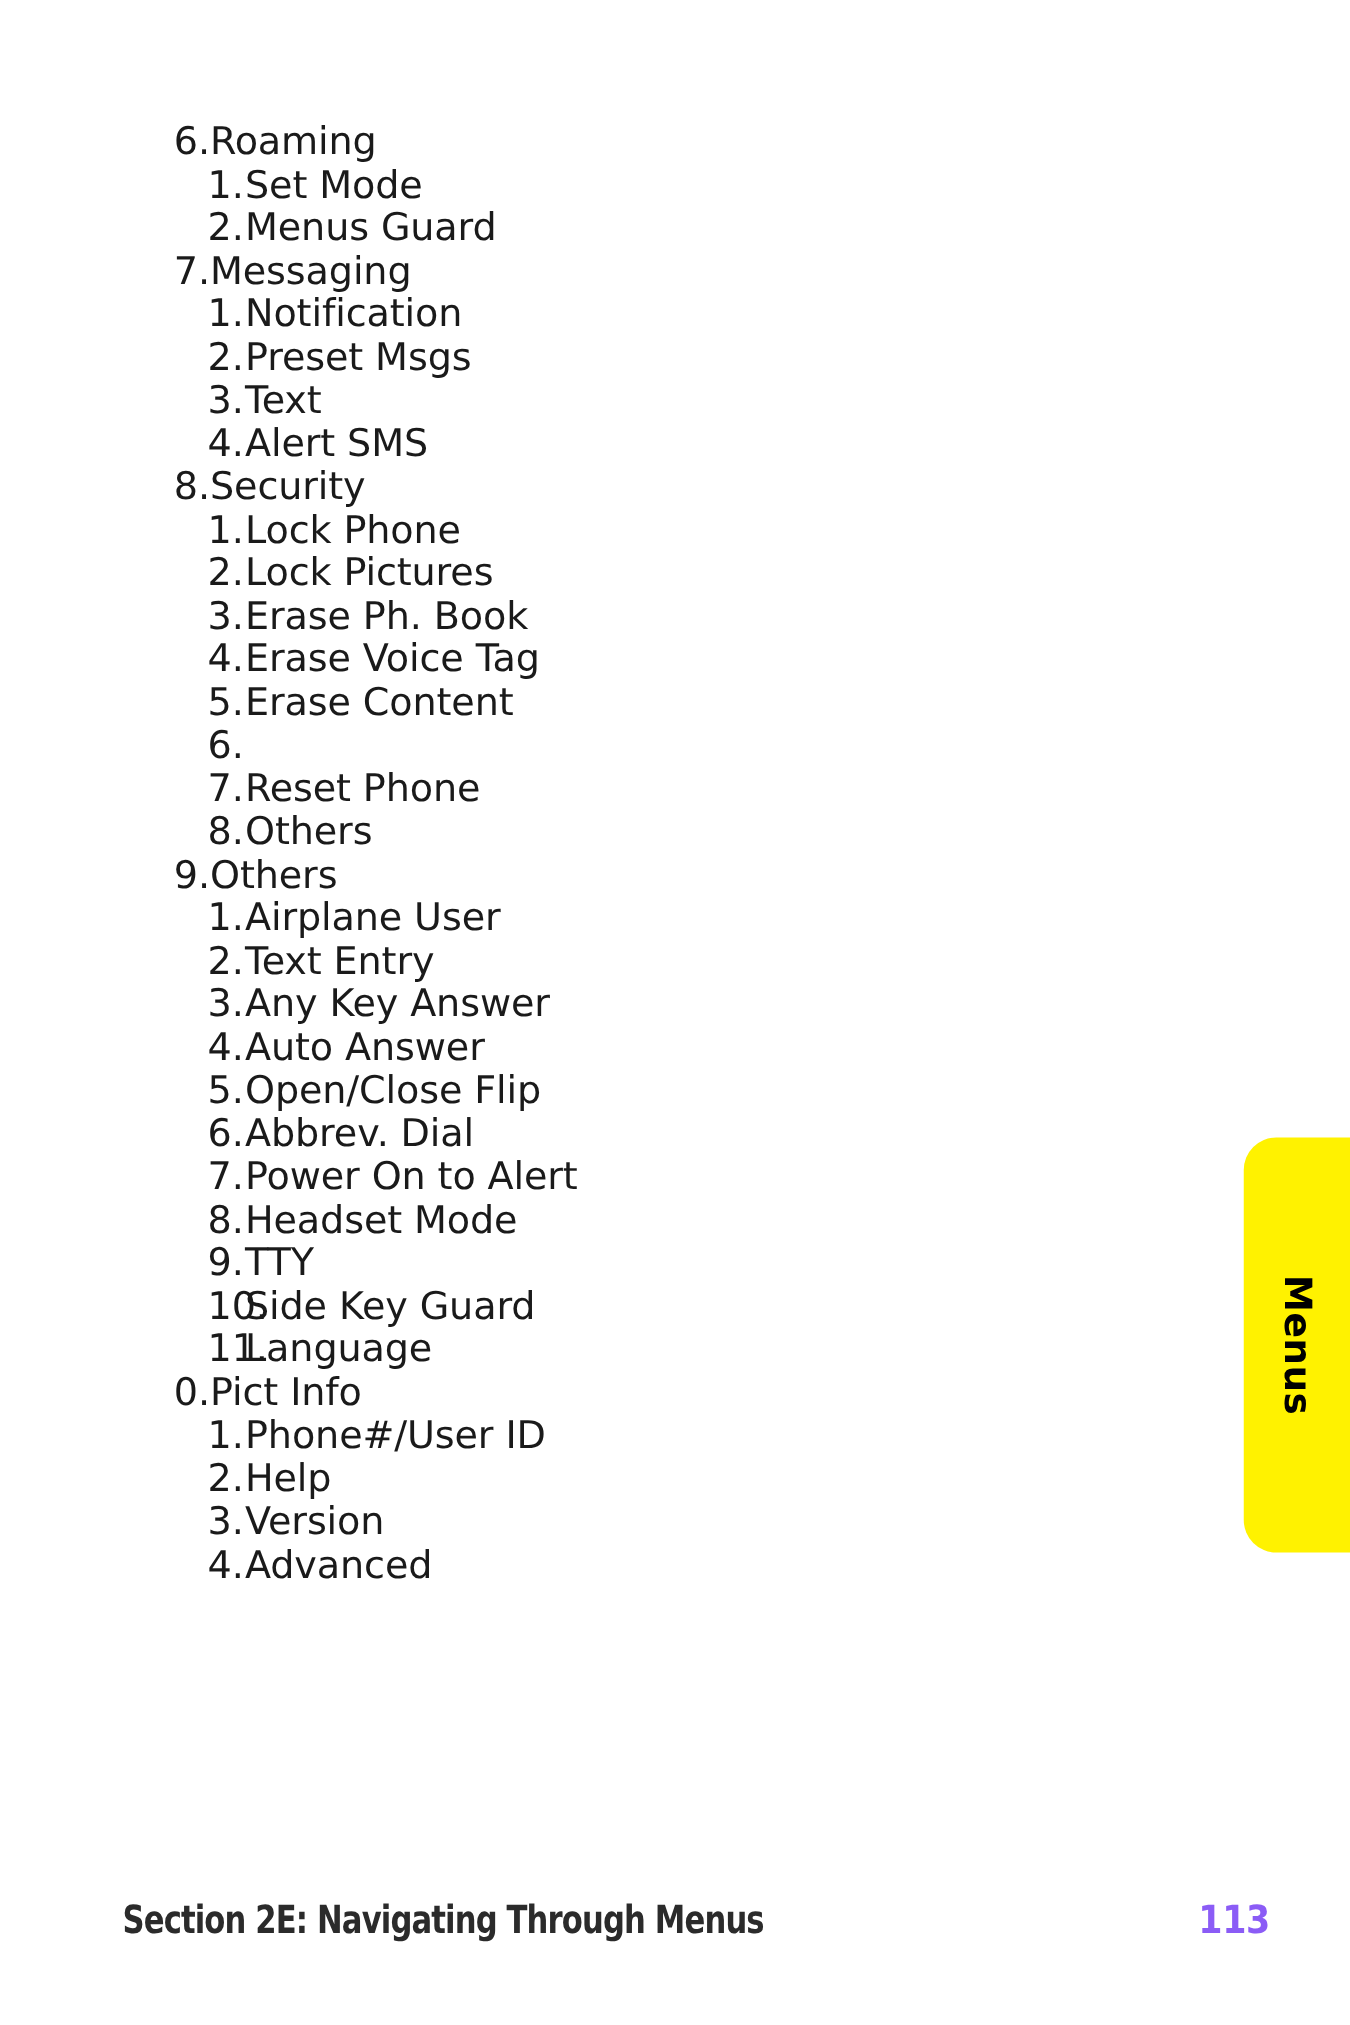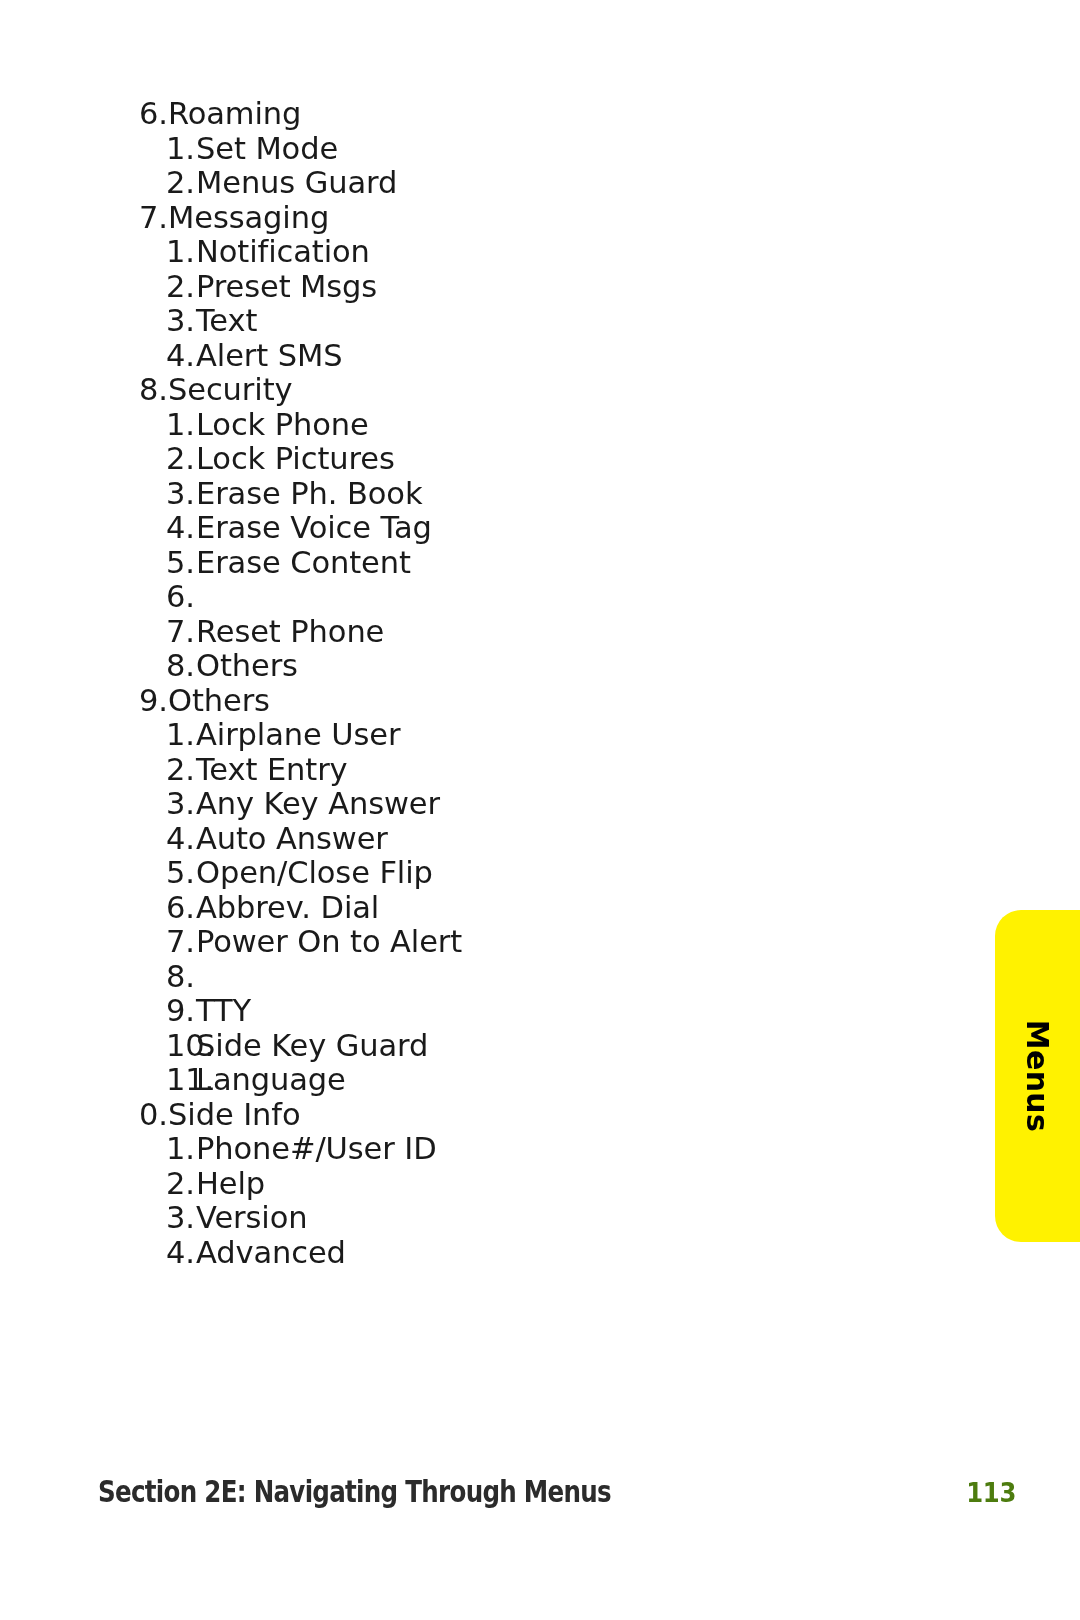--- a/index.html
+++ b/index.html
@@ -88,41 +88,41 @@
   
   .menu-row.lvl2 {
     padding-left: 166px;
   }
   .menu-row.lvl2 .num { width: 30px; }
 
   
   .footer {
     position: absolute;
     left: 98px;
-    top: 1473px;
+    top: 1518px;
     width: 918px;
     display: flex;
     align-items: baseline;
     justify-content: space-between;
   }
   .footer-title {
     font-family: "DejaVu Sans Condensed", "Liberation Sans Narrow", "Liberation Sans", sans-serif;
     font-weight: bold;
     font-size: 31px;
     color: #2b2b2b;
     letter-spacing: -0.8px;
     transform: scaleX(0.88);
     transform-origin: left center;
     white-space: nowrap;
   }
   .footer-page {
     font-family: "DejaVu Sans Condensed", "Liberation Sans Narrow", "Liberation Sans", sans-serif;
     font-weight: bold;
-    font-size: 27px;
-    color: #4d7c0f;
+    font-size: 31px;
+    color: #8b5cf6;
     letter-spacing: -0.3px;
     white-space: nowrap;
   }
 </style>
 </head>
 <body>
 
 <div class="page">
 
   <div class="outline" id="outline-root" style="position: absolute; top: 96px;">
@@ -220,36 +220,37 @@
       <div class="menu-row lvl2">
         <span class="num">6.</span>
         <span class="label">Abbrev. Dial</span>
       </div>
       <div class="menu-row lvl2">
         <span class="num">7.</span>
         <span class="label">Power On to Alert</span>
       </div>
       <div class="menu-row lvl2">
         <span class="num">8.</span>
+        <span class="label">Headset Mode</span>
       </div>
       <div class="menu-row lvl2">
         <span class="num">9.</span>
         <span class="label">TTY</span>
       </div>
       <div class="menu-row lvl2">
         <span class="num">10.</span>
         <span class="label">Side Key Guard</span>
       </div>
       <div class="menu-row lvl2">
         <span class="num">11.</span>
         <span class="label">Language</span>
       </div>
       <div class="menu-row lvl1">
         <span class="num">0.</span>
-        <span class="label">Side Info</span>
+        <span class="label">Pict Info</span>
       </div>
       <div class="menu-row lvl2">
         <span class="num">1.</span>
         <span class="label">Phone#/User ID</span>
       </div>
       <div class="menu-row lvl2">
         <span class="num">2.</span>
         <span class="label">Help</span>
       </div>
       <div class="menu-row lvl2">

